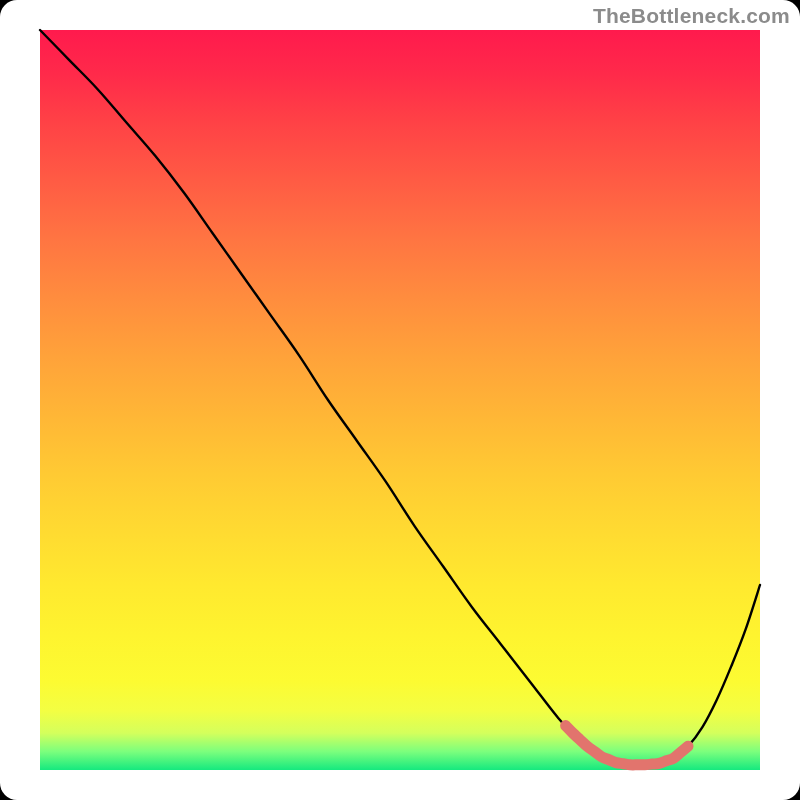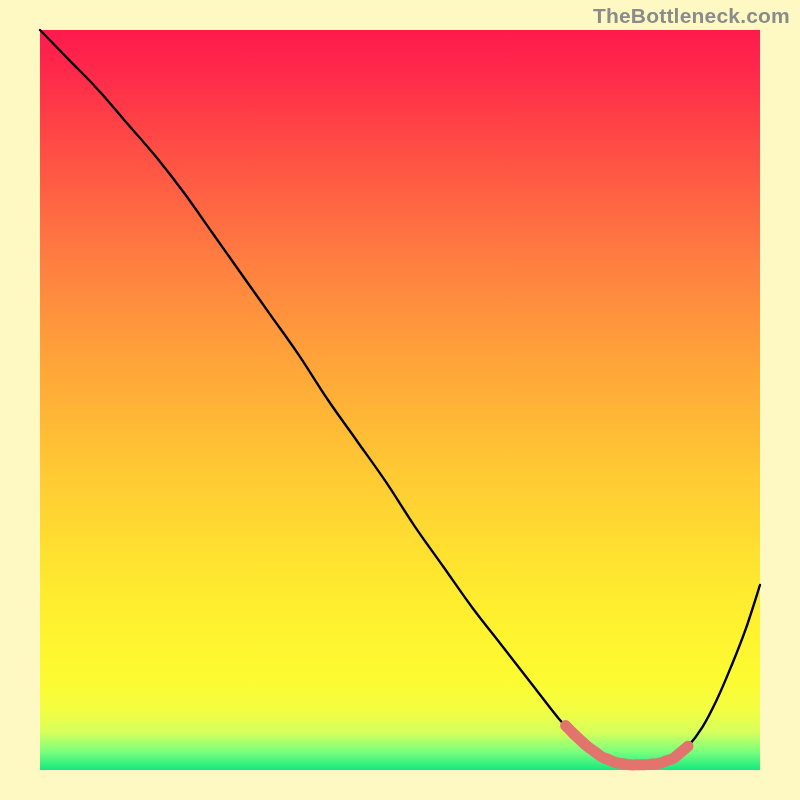--- a/index.html
+++ b/index.html
@@ -7,21 +7,22 @@
     padding: 0;
     width: 800px;
     height: 800px;
     background: #000000;
     overflow: hidden;
   }
   .outer {
     position: relative;
     width: 800px;
     height: 800px;
-    background: #fef9c3;
+    background: #ffffff;
+    border-radius: 17px;
   }
   .plot {
     position: absolute;
     left: 40px;
     top: 30px;
     width: 720px;
     height: 740px;
     background: linear-gradient(to bottom,
       #ff1a4d 0%,
       #ff2a4a 6%,

